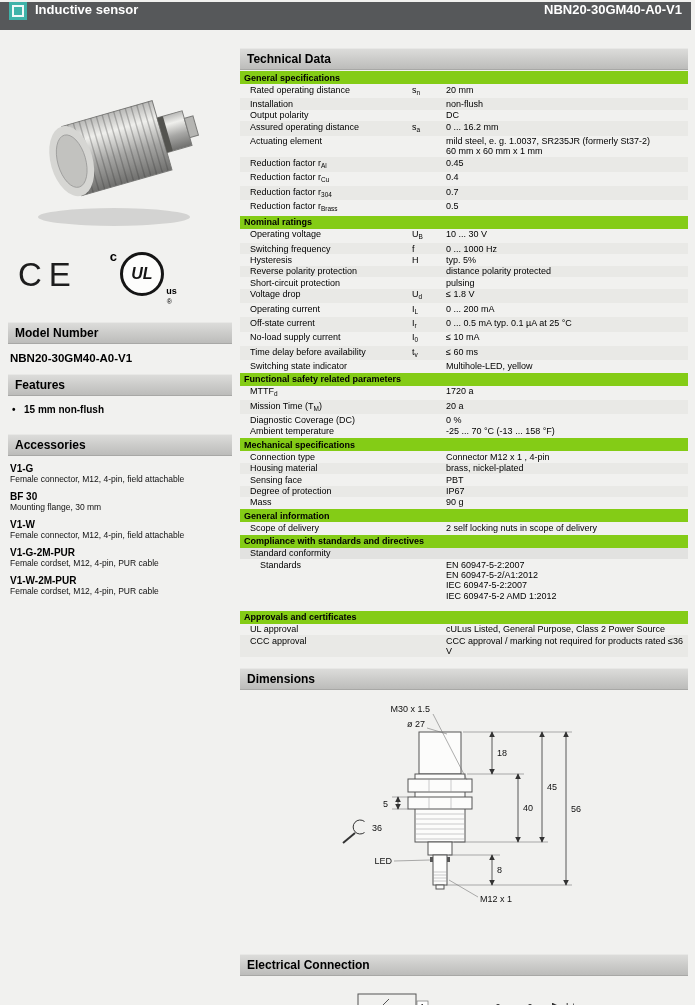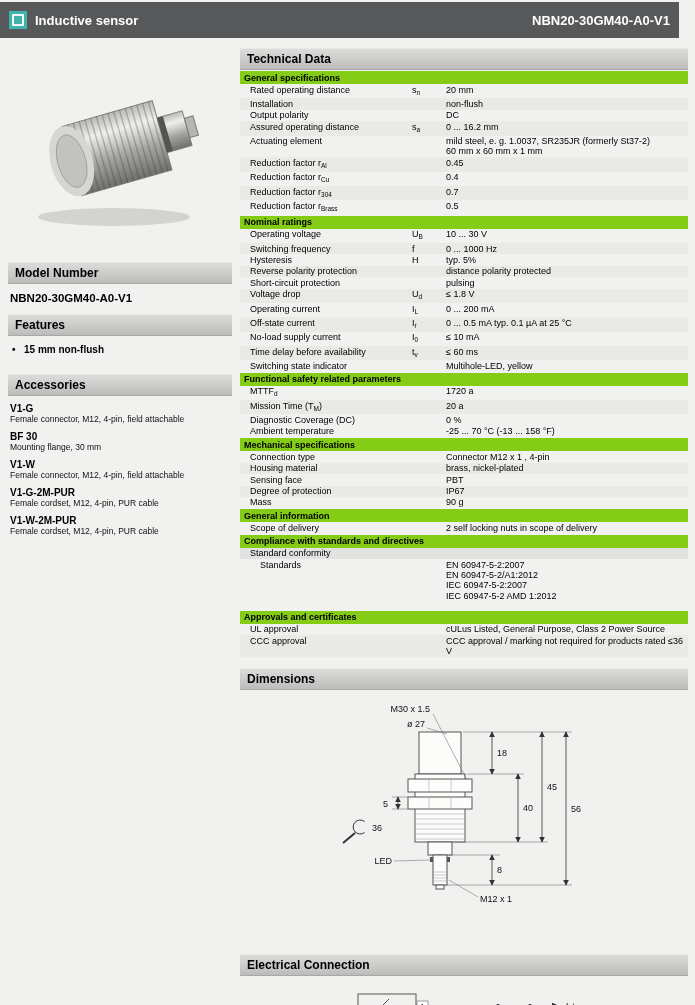--- a/index.html
+++ b/index.html
@@ -2,22 +2,22 @@
 <html><head>
 <meta charset="utf-8">
 <style>
   html,body{margin:0;padding:0;}
   body{
     width:695px;height:1005px;position:relative;overflow:hidden;
     background:#f1f1ef;color:#000;
     font-family:"Liberation Sans",sans-serif;
   }
   
-  .topbar{position:absolute;top:2px;left:0;right:16px;height:36px;background:#56585a;
-    display:flex;align-items:center;padding:0 9px;box-sizing:border-box;}
+  .topbar{position:absolute;top:2px;left:0;right:4px;height:28px;background:#56585a;
+    display:flex;padding:0 9px;box-sizing:border-box;}
   .brand{width:18px;height:18px;background:#3fb3a9;position:relative;flex:0 0 auto;}
   .brand::after{content:"";position:absolute;inset:3px;border:2px solid rgba(255,255,255,.92);}
   .topbar-title{color:#fff;font-weight:bold;font-size:13px;margin-left:8px;}
   .topbar-model{margin-left:auto;color:#fff;font-weight:bold;font-size:13px;}
 
   
   .left-col{position:absolute;left:8px;top:40px;width:224px;}
   .right-col{position:absolute;left:240px;top:48px;width:448px;}
 
   .bar{background:linear-gradient(#dcdcda,#bcbcba);font-weight:bold;font-size:12px;
@@ -115,20 +115,29 @@
 
 6" stroke-width="1"></ellipse>
         <ellipse cx="62" cy="95" rx="14" ry="27" fill="#c2c2bf" stroke="#9a9a98" stroke-width="0.8"></ellipse>
         <rect x="156" y="77" width="26" height="36" fill="url(#met)" stroke="#7b7b79"></rect>
         <rect x="156" y="77" width="6" height="36" fill="#53534f"></rect>
         <rect x="182" y="85" width="9" height="20" fill="#b5b5b2" stroke="#7b7b79"></rect>
       </g>
     </svg>
   </div>
 
+  <div class="marks">
+    <div class="ce">CE</div>
+    <div class="ul-badge">
+      <span class="ul-c">c</span>
+      <div class="ul-circle">UL</div>
+      <span class="ul-us">us</span>
+      <span class="ul-r">®</span>
+    </div>
+  </div>
 
   <div class="bar model-bar">Model Number</div>
   <div class="model-value">NBN20-30GM40-A0-V1</div>
 
   <div class="bar features-bar">Features</div>
   <div>
       <div class="feat-item">
         <span class="bullet">•</span>
         <span>15 mm non-flush</span>
       </div>

